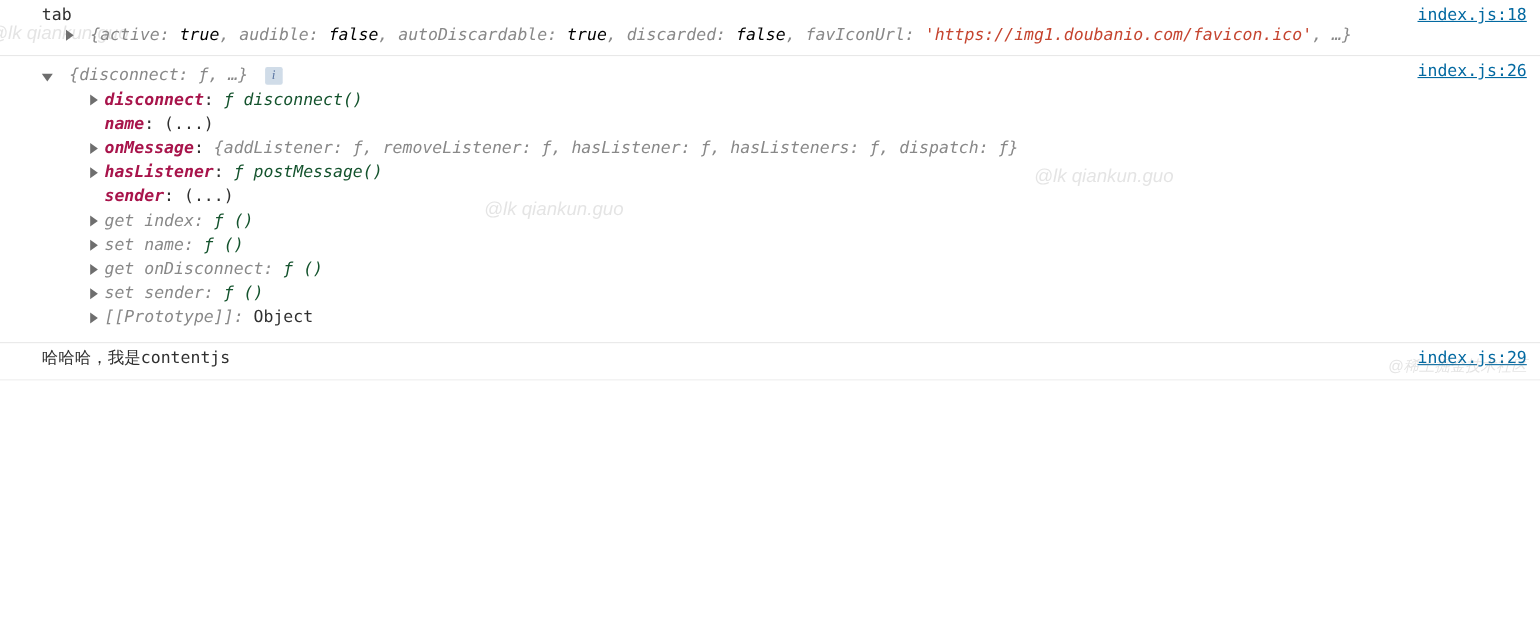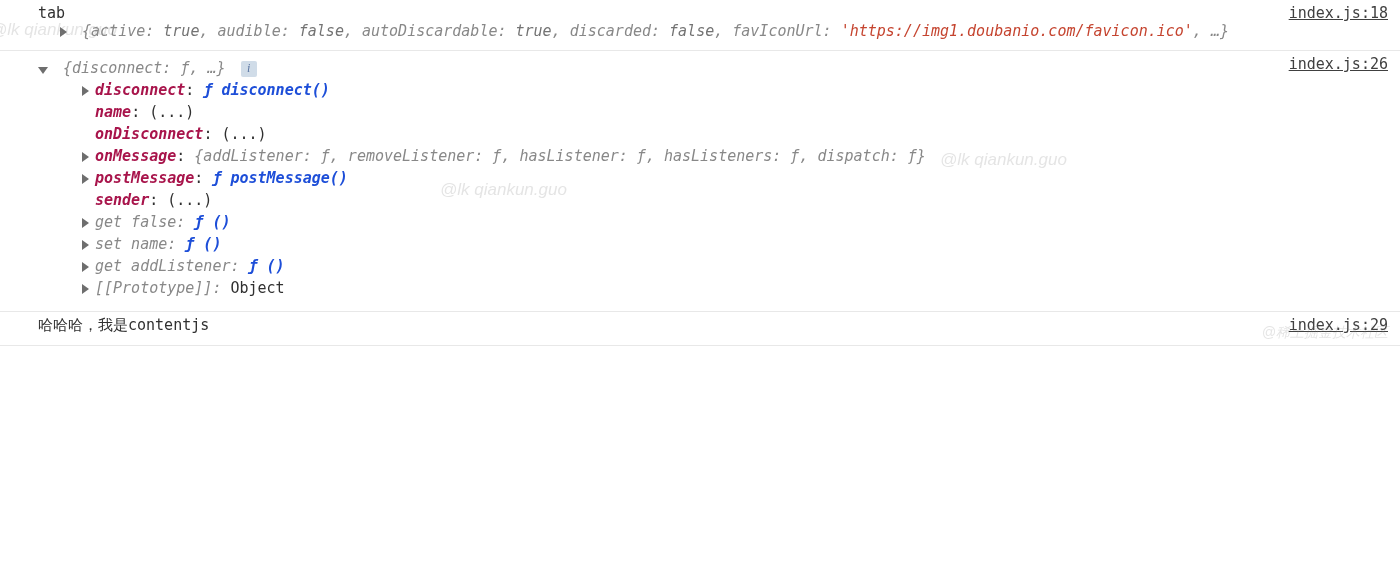--- a/index.html
+++ b/index.html
@@ -14,21 +14,21 @@
     .row {
       position: relative;
       border-bottom: 1px solid #e8e8e8;
       padding: 4px 10px 10px 38px;
     }
     .row:last-child { border-bottom: none; }
     .src {
       position: absolute;
       right: 12px;
       top: 4px;
-      color: #404040;
+      color: #0369a1;
       text-decoration: underline;
       cursor: pointer;
       font-size: 15px;
     }
     .toggle {
       display: inline-block;
       width: 0; height: 0;
       margin-right: 6px;
       vertical-align: middle;
       cursor: pointer;
@@ -41,24 +41,24 @@
     .toggle.open {
       border-left: 5px solid transparent;
       border-right: 5px solid transparent;
       border-top: 7px solid #6e6e6e;
       position: relative; top: 2px;
     }
     .tab-label { color: #303030; }
     .preview { color: #888; font-style: italic; margin-left: 22px; }
     .key-g { color: #888; font-style: italic; }
     .key-p { color: #a8144b; font-weight: 700; font-style: italic; }
-    .val-b { color: #737373; font-style: italic; }
+    .val-b { color: #000000; font-style: italic; }
     .val-s { color: #c5442f; }
     .val-n { color: #303030; }
-    .fn { color: #1d4ed8; font-style: italic; font-weight: bold; }
+    .fn { color: #14532d; font-style: italic; }
     .line { margin: 4px 0 4px 22px; }
     .sub { margin-left: 44px; }
     .info {
       display: inline-flex;
       align-items: center;
       justify-content: center;
       width: 16px; height: 16px;
       background: #d0dce8;
       color: #5873a0;
       font-size: 12px;
@@ -93,27 +93,27 @@
 <div class="row">
   <span class="src">index.js:26</span>
   <div class="line" style="margin-left:0;">
     <span class="toggle open"></span>
     <span class="key-g">{disconnect: ƒ, …}</span>
     <span class="info">i</span>
   </div>
   <div id="props">
       <div class="line sub"><span class="toggle closed"></span><span class="key-p">disconnect</span><span class="val-n">: </span><span class="fn">ƒ disconnect()</span></div>
       <div class="line sub"><span style="display: inline-block; width: 13px;"></span><span class="key-p">name</span><span class="val-n">: </span><span class="val-n">(...)</span></div>
-      <div class="line sub"><span style="display: inline-block; width: 13px;"></span><span class="key-p">onDisconnect</span><span class="val-n">: </span><span class="val-n">(...)</span></div>
       <div class="line sub"><span class="toggle closed"></span><span class="key-p">onMessage</span><span class="val-n">: </span><span class="key-g">{addListener: ƒ, removeListener: ƒ, hasListener: ƒ, hasListeners: ƒ, dispatch: ƒ}</span></div>
-      <div class="line sub"><span class="toggle closed"></span><span class="key-p">postMessage</span><span class="val-n">: </span><span class="fn">ƒ postMessage()</span></div>
+      <div class="line sub"><span class="toggle closed"></span><span class="key-p">hasListener</span><span class="val-n">: </span><span class="fn">ƒ postMessage()</span></div>
       <div class="line sub"><span style="display: inline-block; width: 13px;"></span><span class="key-p">sender</span><span class="val-n">: </span><span class="val-n">(...)</span></div>
-      <div class="line sub"><span class="toggle closed"></span><span class="key-g">get false</span><span class="key-g">: </span><span class="fn">ƒ ()</span></div>
+      <div class="line sub"><span class="toggle closed"></span><span class="key-g">get index</span><span class="key-g">: </span><span class="fn">ƒ ()</span></div>
       <div class="line sub"><span class="toggle closed"></span><span class="key-g">set name</span><span class="key-g">: </span><span class="fn">ƒ ()</span></div>
-      <div class="line sub"><span class="toggle closed"></span><span class="key-g">get addListener</span><span class="key-g">: </span><span class="fn">ƒ ()</span></div>
+      <div class="line sub"><span class="toggle closed"></span><span class="key-g">get onDisconnect</span><span class="key-g">: </span><span class="fn">ƒ ()</span></div>
+      <div class="line sub"><span class="toggle closed"></span><span class="key-g">set sender</span><span class="key-g">: </span><span class="fn">ƒ ()</span></div>
       <div class="line sub"><span class="toggle closed"></span><span class="key-g">[[Prototype]]</span><span class="key-g">: </span><span class="val-n">Object</span></div>
     </div>
 </div>
 
 <div class="row">
   <span class="src">index.js:29</span>
   <span class="val-n">哈哈哈，我是contentjs</span>
 </div>
 
 <span class="wm" style="top:180px; left:440px;">@lk qiankun.guo</span>

